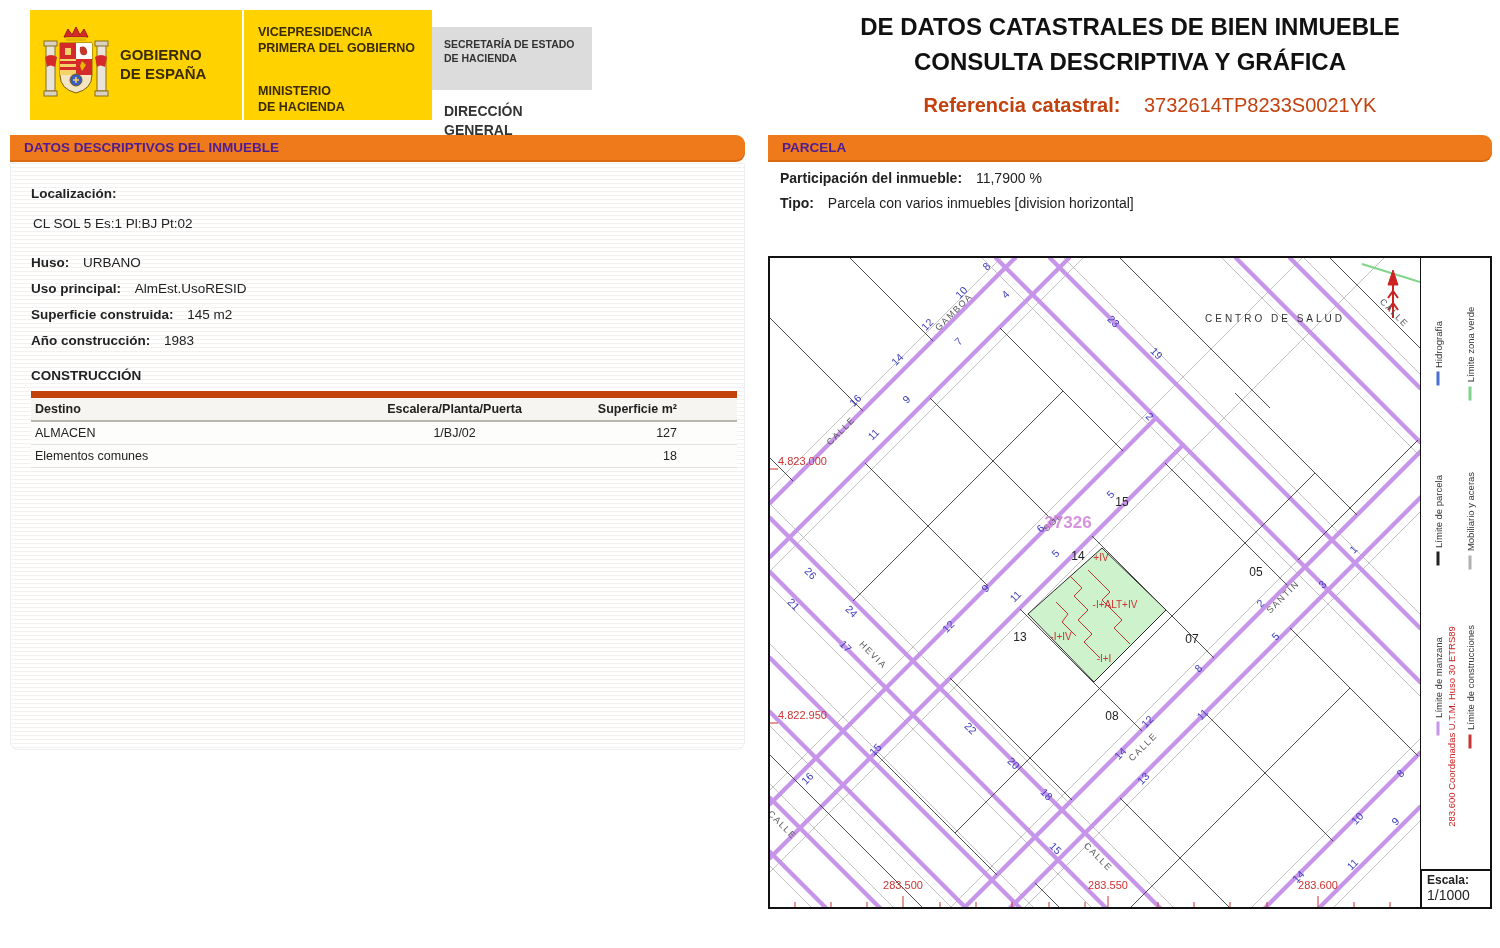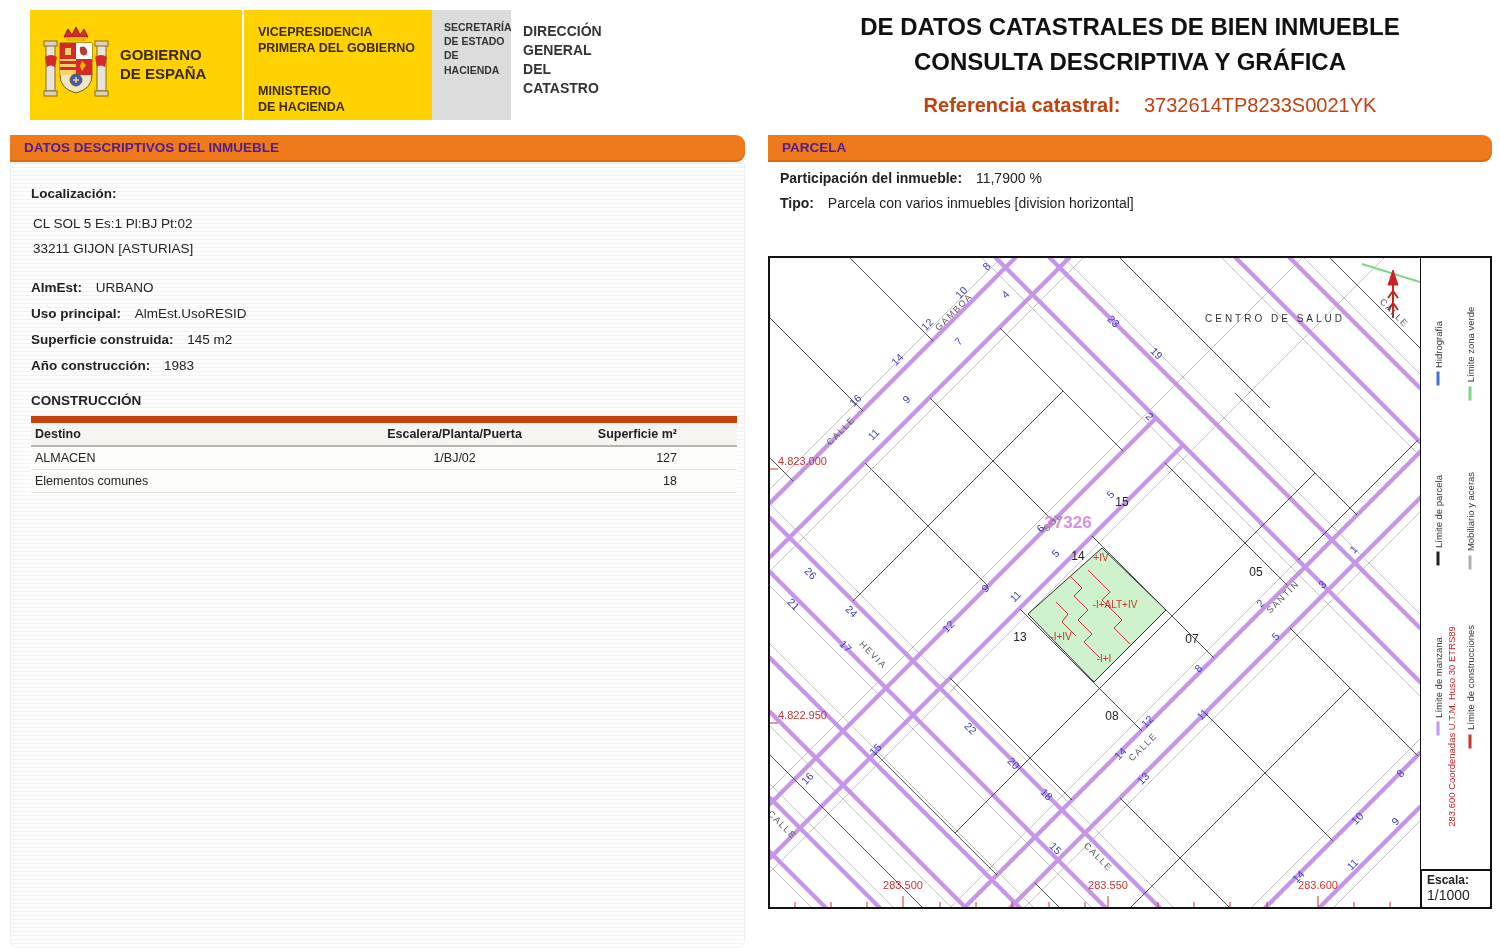--- a/index.html
+++ b/index.html
@@ -5,36 +5,36 @@
   html,body{margin:0;padding:0;background:#fff;}
   body{width:1500px;height:948px;position:relative;font-family:"Liberation Sans",sans-serif;color:#222;overflow:hidden;}
 
   
   .logo-row{position:absolute;left:30px;top:10px;height:110px;display:flex;}
   .logo-emblem{width:212px;background:#ffd200;display:flex;align-items:center;}
   .logo-emblem svg{margin-left:12px;}
   .logo-gob{font-size:15px;font-weight:bold;color:#3a2a00;line-height:1.25;margin-left:10px;}
   .logo-mid{width:190px;background:#ffd200;border-left:2px solid #fff;padding:14px 0 0 14px;box-sizing:border-box;font-size:12.5px;font-weight:bold;color:#3a2a00;line-height:1.3;}
   .logo-mid .sep{height:26px;}
-  .logo-right{width:160px;display:flex;}
+  .logo-right{width:160px;display:flex;flex-direction:column;margin-top:17px;}
   .logo-right .grey{background:#dcdcdc;padding:10px 0 8px 12px;font-size:10.5px;font-weight:bold;color:#333;line-height:1.35;flex:0 0 45px;}
   .logo-right .white{padding:12px 0 0 12px;font-size:14px;font-weight:bold;color:#333;line-height:1.35;}
 
   .doc-title{position:absolute;left:768px;top:10px;width:724px;text-align:center;}
   .doc-title .t1{font-size:24px;font-weight:bold;color:#111;line-height:1.45;}
   .ref-line{position:absolute;left:788px;top:94px;width:724px;text-align:center;font-size:20px;color:#c2410c;}
   .ref-line .lbl{font-weight:bold;margin-right:18px;}
 
   
   .bar{position:absolute;height:25px;background:#ef7a1c;border-radius:0 9px 9px 0;color:#4c1d95;font-weight:bold;font-size:13.5px;line-height:25px;padding-left:14px;box-sizing:border-box;box-shadow:0 2px 0 #d96a10;}
   .bar-left{left:10px;top:135px;width:735px;}
   .bar-right{left:768px;top:135px;width:724px;}
 
   
-  .left-panel{position:absolute;left:10px;top:163px;width:735px;height:785px;
+  .left-panel{position:absolute;left:10px;top:163px;width:735px;height:587px;
     background:repeating-linear-gradient(180deg,#ffffff 0px,#ffffff 3px,#f4f1ee 3px,#f4f1ee 4px);
     border:1px solid #eee;border-radius:0 0 8px 8px;box-sizing:border-box;padding:22px 14px 0 20px;}
   .fld{font-size:13.5px;margin-bottom:11px;}
   .fld .lbl{font-weight:bold;}
   .fld .val{margin-left:10px;}
   .addr{font-size:13.5px;margin:7px 0 0 2px;line-height:1.85;}
   .gap{height:18px;}
   .constr-title{font-weight:bold;font-size:13.5px;margin:20px 0 8px 0;}
   table.constr{width:706px;border-collapse:collapse;font-size:12.5px;background:#fdfdfc;}
   table.constr th{font-weight:bold;text-align:left;border-top:7px solid #c2410c;border-bottom:2px solid #b8b4ae;padding:4px 4px;background:#f7f5f2;}
@@ -129,25 +129,24 @@
   <span class="lbl">Referencia catastral:</span>
   <span>3732614TP8233S0021YK</span>
 </div>
 
 <div class="bar bar-left">DATOS DESCRIPTIVOS DEL INMUEBLE</div>
 
 <div class="left-panel">
   <div class="fld"><span class="lbl">Localización:</span></div>
   <div class="addr">
     <div>CL SOL 5 Es:1 Pl:BJ Pt:02</div>
-    <div>33211 GIJON [ASTURIAS]</div>
   </div>
   <div class="gap"></div>
   <div class="fld">
-    <span class="lbl">AlmEst:</span>
+    <span class="lbl">Huso:</span>
     <span class="val">URBANO</span>
   </div>
   <div class="fld">
     <span class="lbl">Uso principal:</span>
     <span class="val">AlmEst.UsoRESID</span>
   </div>
   <div class="fld">
     <span class="lbl">Superficie construida:</span>
     <span class="val">145 m2</span>
   </div>

